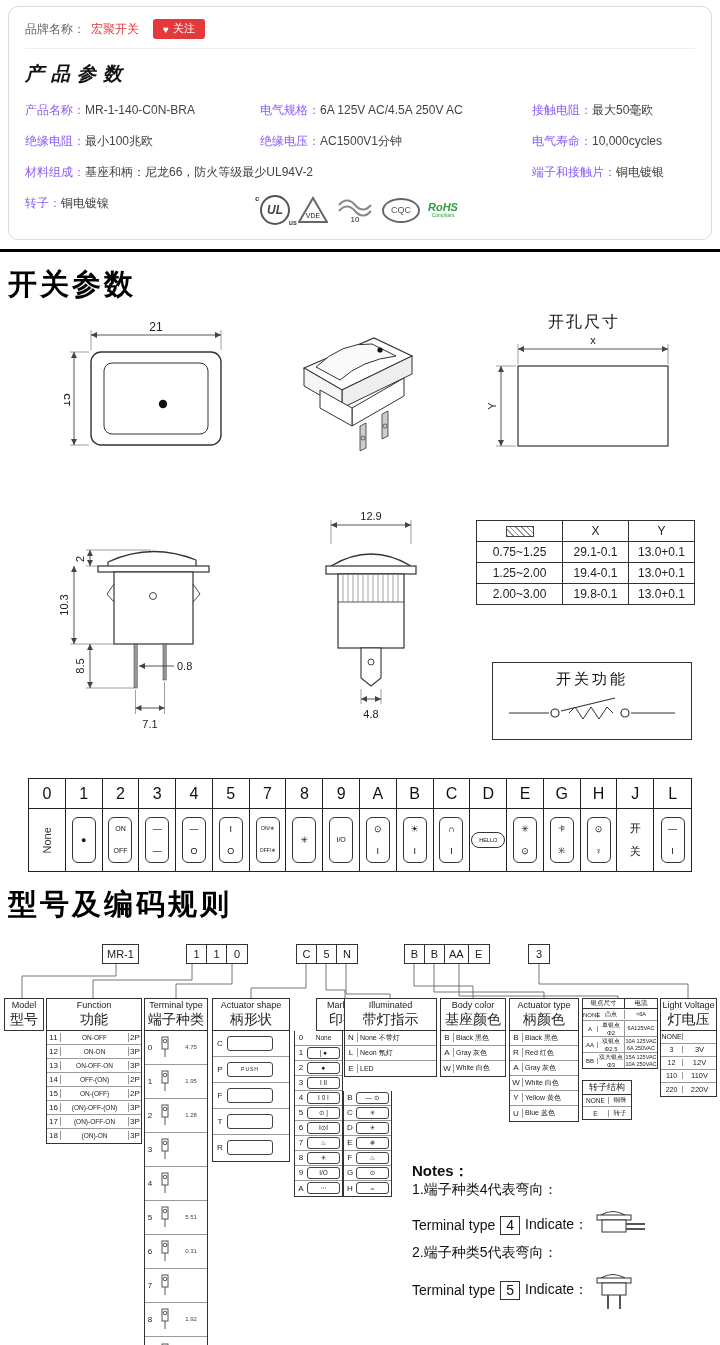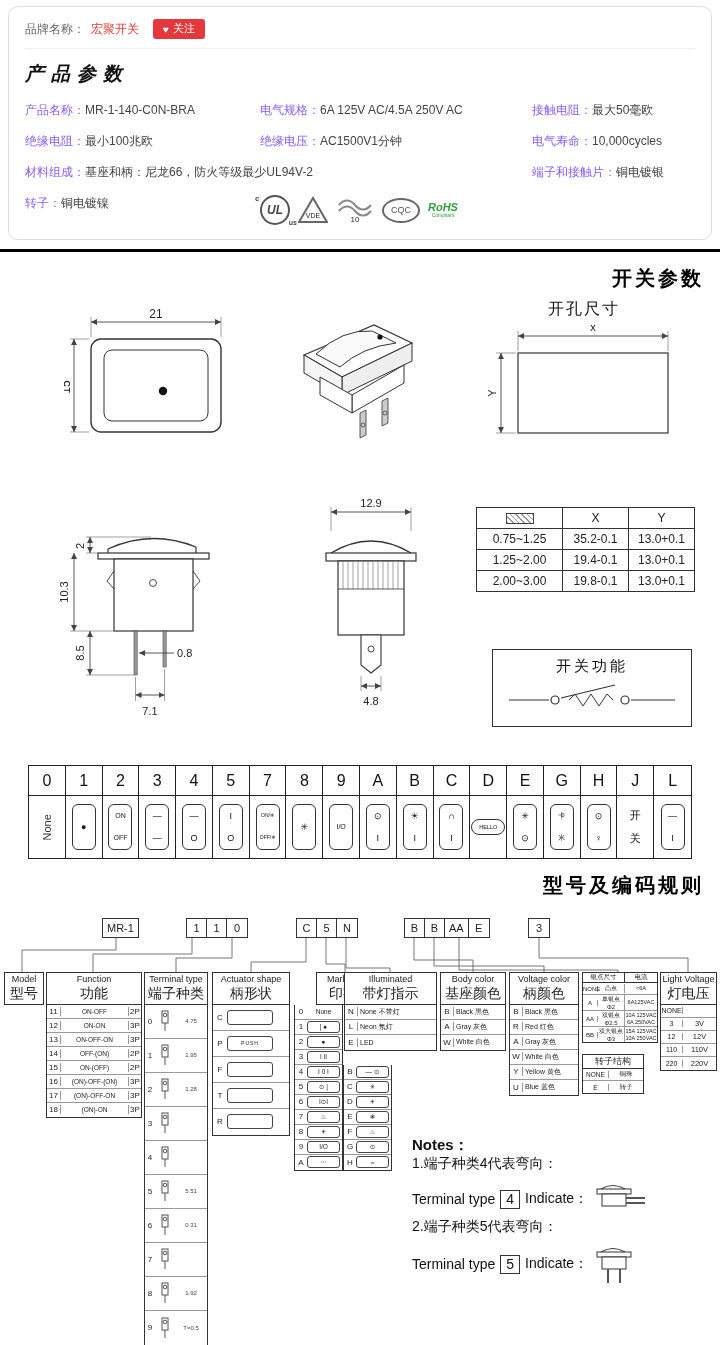--- a/index.html
+++ b/index.html
@@ -19,21 +19,21 @@
 .certs{display:flex;align-items:center;gap:8px}
 .cert-ul{position:relative;width:30px;height:30px;border:2px solid #555;border-radius:50%;display:inline-flex;align-items:center;justify-content:center;font-weight:bold;font-style:italic;font-size:12px;color:#444}
 .cert-ul .pre{position:absolute;left:-7px;top:-3px;font-size:8px;font-style:normal}
 .cert-ul .post{position:absolute;right:-9px;bottom:-3px;font-size:7px;font-style:normal}
 .cert-cqc{width:38px;height:25px;border:2px solid #666;border-radius:50%;display:inline-flex;align-items:center;justify-content:center;font-size:9px;font-weight:normal;color:#555}
 .cert-rohs{display:inline-flex;flex-direction:column;align-items:center;color:#2e9e3a;line-height:1}
 .cert-rohs .r1{font-size:11px;font-weight:bold;font-style:italic}
 .cert-rohs .r2{font-size:5px}
 
 .divider{height:3px;background:#000;margin-top:9px}
-.sec-title{text-align:right;font-size:20px;font-weight:bold;letter-spacing:3px;color:#000;margin:13px 16px 5px}
+.sec-title{text-align:left;font-size:29px;font-weight:bold;letter-spacing:3px;color:#000;margin:13px 8px 5px}
 .drawings{position:relative;height:452px}
 .abs{position:absolute}
 svg text{font-family:"Liberation Sans",sans-serif;fill:#222}
 .hole-label{position:absolute;left:548px;top:2px;font-size:16px;letter-spacing:2px;color:#111}
 .xy-table{border-collapse:collapse;font-size:12px;color:#222}
 .xy-table th,.xy-table td{border:1px solid #333;text-align:center;height:21px;font-weight:normal;padding:0 4px}
 .xy-table th:first-child,.xy-table td:first-child{width:86px}
 .xy-table th{width:66px}
 .hatch{display:inline-block;width:28px;height:11px;border:1px solid #444;background:repeating-linear-gradient(45deg,#999 0 1px,transparent 1px 4px);vertical-align:middle}
 .fn-box{position:absolute;left:492px;top:352px;width:200px;height:78px;border:1.2px solid #333;text-align:center}
@@ -278,21 +278,21 @@
       <thead>
         <tr>
           <th><span class="hatch"></span></th>
           <th>X</th>
           <th>Y</th>
         </tr>
       </thead>
       <tbody>
           <tr>
             <td>0.75~1.25</td>
-            <td>35.2-0.1</td>
+            <td>29.1-0.1</td>
             <td>13.0+0.1</td>
           </tr>
           <tr>
             <td>1.25~2.00</td>
             <td>19.4-0.1</td>
             <td>13.0+0.1</td>
           </tr>
           <tr>
             <td>2.00~3.00</td>
             <td>19.8-0.1</td>
@@ -809,21 +809,21 @@
         </div>
         <div class="rw div">
           <span class="c0">W</span>
           <span class="c1">White 白色</span>
         </div>
       </div>
   </div>
 
   <div class="ct" style="left:509px;top:68px;width:70px">
     <div class="hdr">
-        <div>Voltage color</div>
+        <div>Actuator type</div>
         <div class="cn">柄颜色</div>
       </div>
     <div class="rows p2">
         <div class="rw div">
           <span class="c0">B</span>
           <span class="c1">Black 黑色</span>
         </div>
         <div class="rw div">
           <span class="c0">R</span>
           <span class="c1">Red 红色</span>
@@ -869,21 +869,21 @@
           <span class="c2">10A 125VAC 6A 250VAC</span>
         </div>
         <div class="rw div">
           <span class="c0">BB</span>
           <span class="c1">双大银点Φ3</span>
           <span class="c2">15A 125VAC 10A 250VAC</span>
         </div>
       </div>
   </div>
 
-  <div class="ct" style="left:582px;top:150px;width:62px">
+  <div class="ct" style="left:582px;top:150px;width:50px">
     <div class="hdr">
         <div>转子结构</div>
       </div>
     <div class="rows rt">
         <div class="rw div">
           <span class="c0">NONE</span>
           <span class="c1">铜珠</span>
         </div>
         <div class="rw div">
           <span class="c0">E</span>

